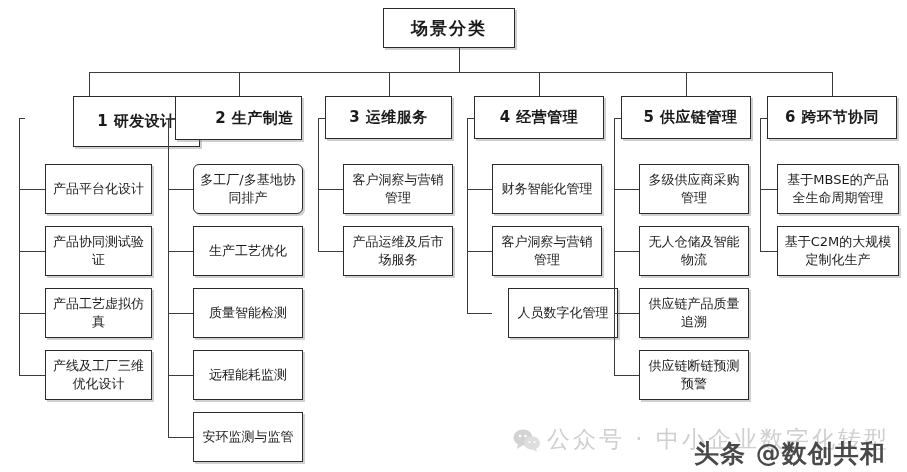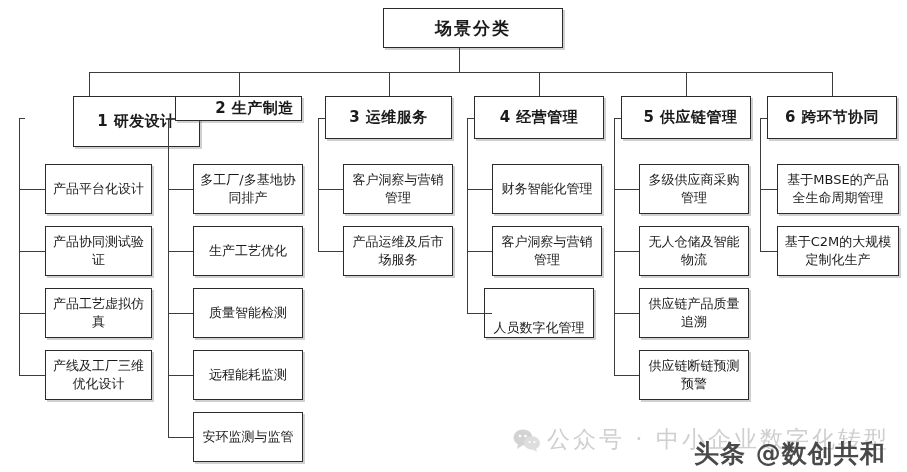--- a/index.html
+++ b/index.html
@@ -89,21 +89,21 @@
     font-weight: bold;
     letter-spacing: 1px;
     color: #3a3a3a;
     opacity: 0.92;
   }
 </style>
 </head>
 <body>
 
 <div id="canvas">
-    <div class="box root" style="left: 383px; top: 8px; width: 180px; height: 40px;">
+    <div class="box root" style="left: 383px; top: 8px; width: 132px; height: 40px;">
       <span>场景分类</span>
     </div>
     <div class="line v" style="left: 459px; top: 48px; height: 24px;"></div>
     <div class="line h" style="left: 88.5px; top: 72px; width: 743.5px;"></div>
     <div class="line v" style="left: 88.5px; top: 72px; height: 24px;"></div>
     <div class="box head" style="left: 25px; top: 96px; width: 127px; height: 51px; margin-left: 48px;">
       <span>1 研发设计</span>
     </div>
     <div class="box leaf" style="left: 45px; top: 164px; width: 107px; height: 50px;">
       <span class="txt">产品平台化设计</span>
@@ -117,24 +117,24 @@
       <span class="txt">产品工艺虚拟仿真</span>
     </div>
     <div class="line h" style="left: 19px; top: 313px; width: 26px;"></div>
     <div class="box leaf" style="left: 45px; top: 350px; width: 107px; height: 50px;">
       <span class="txt">产线及工厂三维优化设计</span>
     </div>
     <div class="line h" style="left: 19px; top: 375px; width: 26px;"></div>
     <div class="line h" style="left: 19px; top: 117.5px; width: 6px;"></div>
     <div class="line v" style="left: 19px; top: 117.5px; height: 257.5px;"></div>
     <div class="line v" style="left: 238.5px; top: 72px; height: 24px;"></div>
-    <div class="box head" style="left: 175px; top: 96px; width: 127px; height: 25px; padding-left: 32px;">
+    <div class="box head" style="left: 175px; top: 96px; width: 127px; height: 44px; padding-left: 32px;">
       <span>2 生产制造</span>
     </div>
-    <div class="box leaf" style="left: 193px; top: 164px; width: 110px; height: 50px;">
+    <div class="box leaf" style="left: 193px; top: 164px; width: 110px; height: 50px; border-radius: 6px;">
       <span class="txt">多工厂/多基地协同排产</span>
     </div>
     <div class="line h" style="left: 168px; top: 189px; width: 25px;"></div>
     <div class="box leaf" style="left: 193px; top: 226px; width: 110px; height: 50px;">
       <span class="txt">生产工艺优化</span>
     </div>
     <div class="line h" style="left: 168px; top: 251px; width: 25px;"></div>
     <div class="box leaf" style="left: 193px; top: 288px; width: 110px; height: 50px;">
       <span class="txt">质量智能检测</span>
     </div>
@@ -168,21 +168,21 @@
       <span>4 经营管理</span>
     </div>
     <div class="box leaf" style="left: 492px; top: 164px; width: 110px; height: 50px;">
       <span class="txt">财务智能化管理</span>
     </div>
     <div class="line h" style="left: 467px; top: 189px; width: 25px;"></div>
     <div class="box leaf" style="left: 492px; top: 226px; width: 110px; height: 50px;">
       <span class="txt">客户洞察与营销管理</span>
     </div>
     <div class="line h" style="left: 467px; top: 251px; width: 25px;"></div>
-    <div class="box leaf" style="left: 484px; top: 288px; width: 110px; height: 50px; align-items: flex-end;">
+    <div class="box leaf" style="left: 508px; top: 288px; width: 110px; height: 50px;">
       <span class="txt">人员数字化管理</span>
     </div>
     <div class="line h" style="left: 467px; top: 313px; width: 25px;"></div>
     <div class="line h" style="left: 467px; top: 117.5px; width: 7px;"></div>
     <div class="line v" style="left: 467px; top: 117.5px; height: 195.5px;"></div>
     <div class="line v" style="left: 686px; top: 72px; height: 24px;"></div>
     <div class="box head" style="left: 621px; top: 96px; width: 130px; height: 43px; padding-left: 9px;">
       <span>5 供应链管理</span>
     </div>
     <div class="box leaf" style="left: 639px; top: 164px; width: 110px; height: 50px;">

